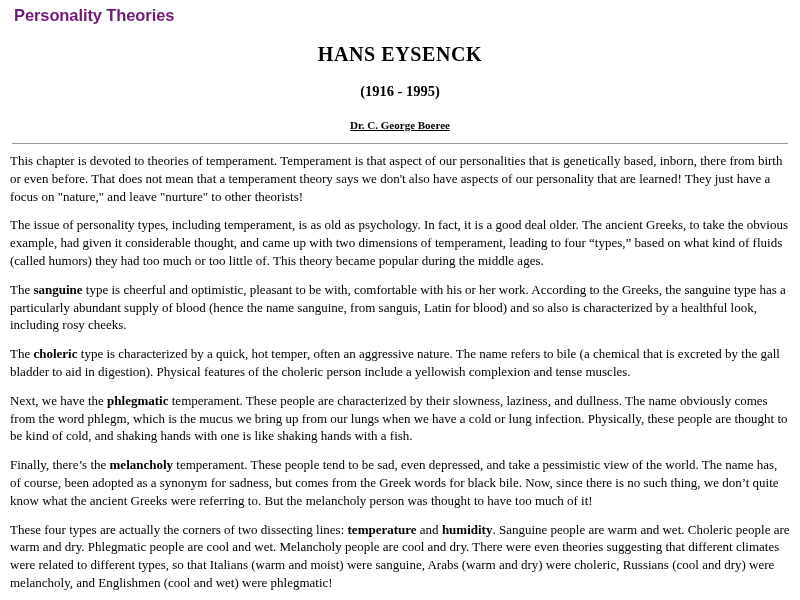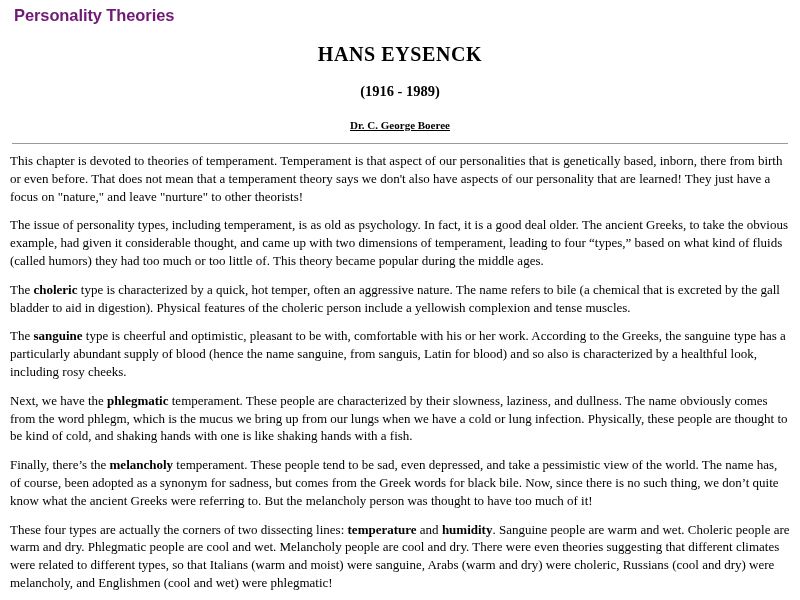--- a/index.html
+++ b/index.html
@@ -80,29 +80,29 @@
 </style>
 </head>
 <body>
 
 <div class="page">
 
   <div class="site-title" style="color: #701a75;">Personality Theories</div>
 
   <div class="masthead">
     <h1 class="doc-title">HANS EYSENCK</h1>
-    <div class="doc-years">(1916 - 1989)</div>
+    <div class="doc-years">(1916 - 1995)</div>
     <div class="doc-author">Dr. C. George Boeree</div>
   </div>
 
   <hr class="rule">
 
   <div class="body-text" id="body-text">
       <p><span>This chapter is devoted to theories of temperament.  Temperament is that aspect of our personalities that is genetically based, inborn, there from birth or even before.  That does not mean that a temperament theory says we don't also have aspects of our personality that are learned!  They just have a focus on "nature," and leave "nurture" to other theorists!</span></p>
       <p><span>The issue of personality types, including temperament, is as old as psychology.  In fact, it is a good deal older.  The ancient Greeks, to take the obvious example, had given it considerable thought, and came up with two dimensions of temperament, leading to four “types,” based on what kind of fluids (called humors) they had too much or too little of.  This theory became popular during the middle ages.</span></p>
+      <p><span>The </span><b>sanguine</b><span> type is cheerful and optimistic, pleasant to be with, comfortable with his or her work.  According to the Greeks, the sanguine type has a particularly abundant supply of blood (hence the name sanguine, from sanguis, Latin for blood) and so also is characterized by a healthful look, including rosy cheeks.</span></p>
       <p><span>The </span><b>choleric</b><span> type is characterized by a quick, hot temper, often an aggressive nature.  The name refers to bile (a chemical that is excreted by the gall bladder to aid in digestion).  Physical features of the choleric person include a yellowish complexion and tense muscles.</span></p>
-      <p><span>The </span><b>sanguine</b><span> type is cheerful and optimistic, pleasant to be with, comfortable with his or her work.  According to the Greeks, the sanguine type has a particularly abundant supply of blood (hence the name sanguine, from sanguis, Latin for blood) and so also is characterized by a healthful look, including rosy cheeks.</span></p>
       <p><span>Next, we have the </span><b>phlegmatic</b><span> temperament.  These people are characterized by their slowness, laziness, and dullness.  The name obviously comes from the word phlegm, which is the mucus we bring up from our lungs when we have a cold or lung infection.  Physically, these people are thought to be kind of cold, and shaking hands with one is like shaking hands with a fish.</span></p>
       <p><span>Finally, there’s the </span><b>melancholy</b><span> temperament.  These people tend to be sad, even depressed, and take a pessimistic view of the world. The name has, of course, been adopted as a synonym for sadness, but comes from the Greek words for black bile.  Now, since there is no such thing, we don’t quite know what the ancient Greeks were referring to.  But the melancholy person was thought to have too much of it!</span></p>
       <p><span>These four types are actually the corners of two dissecting lines: </span><b>temperature</b><span> and </span><b>humidity</b><span>.  Sanguine people are warm and wet.  Choleric people are warm and dry.  Phlegmatic people are cool and wet.  Melancholy people are cool and dry.  There were even theories suggesting that different climates were related to different types, so that Italians (warm and moist) were sanguine, Arabs (warm and dry) were choleric, Russians (cool and dry) were melancholy, and Englishmen (cool and wet) were phlegmatic!</span></p>
     </div>
 
 </div>
 
 </body></html>

